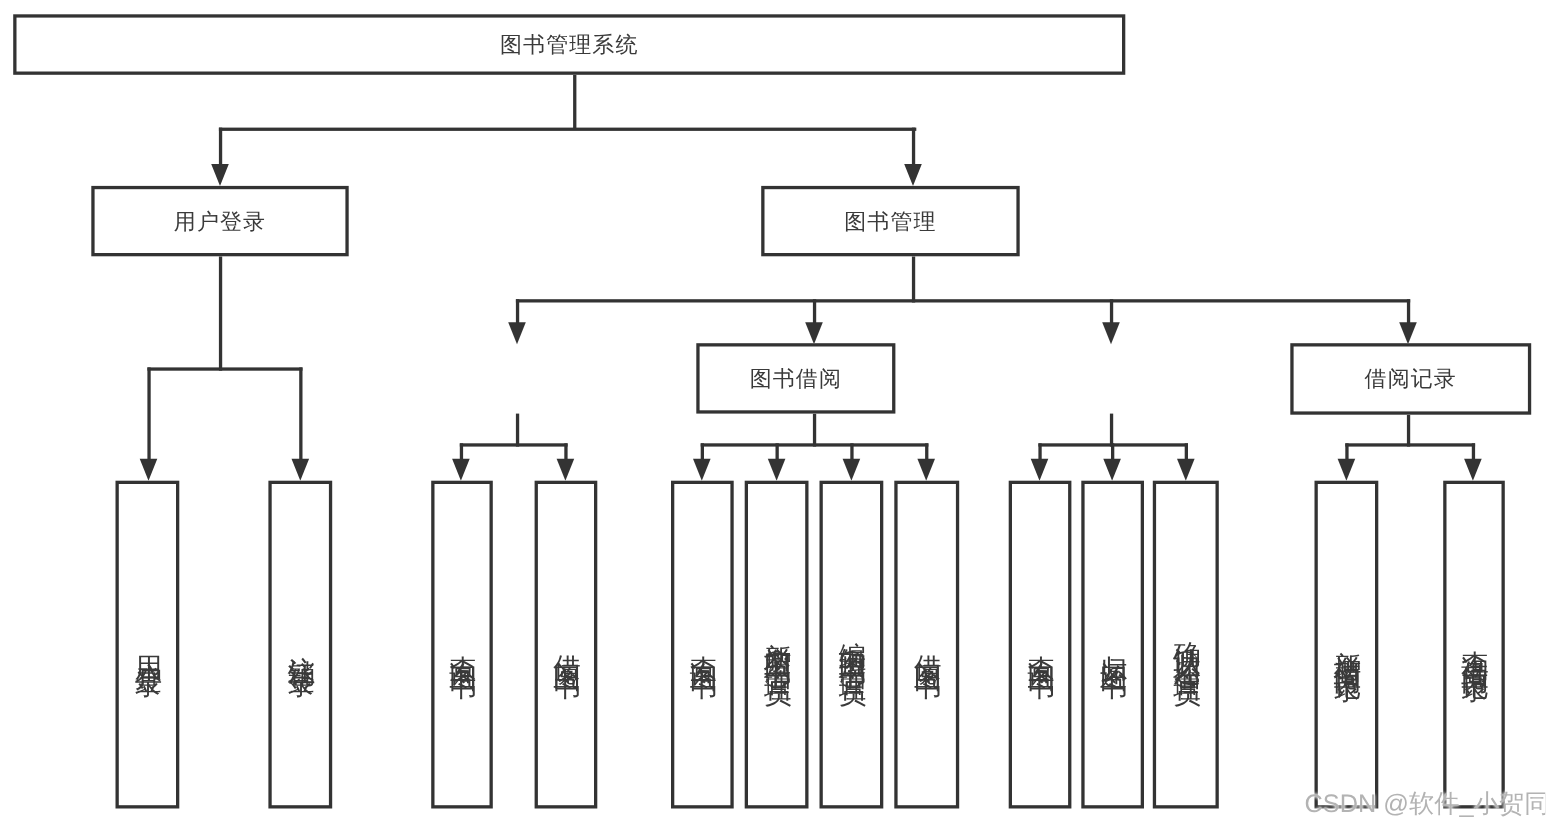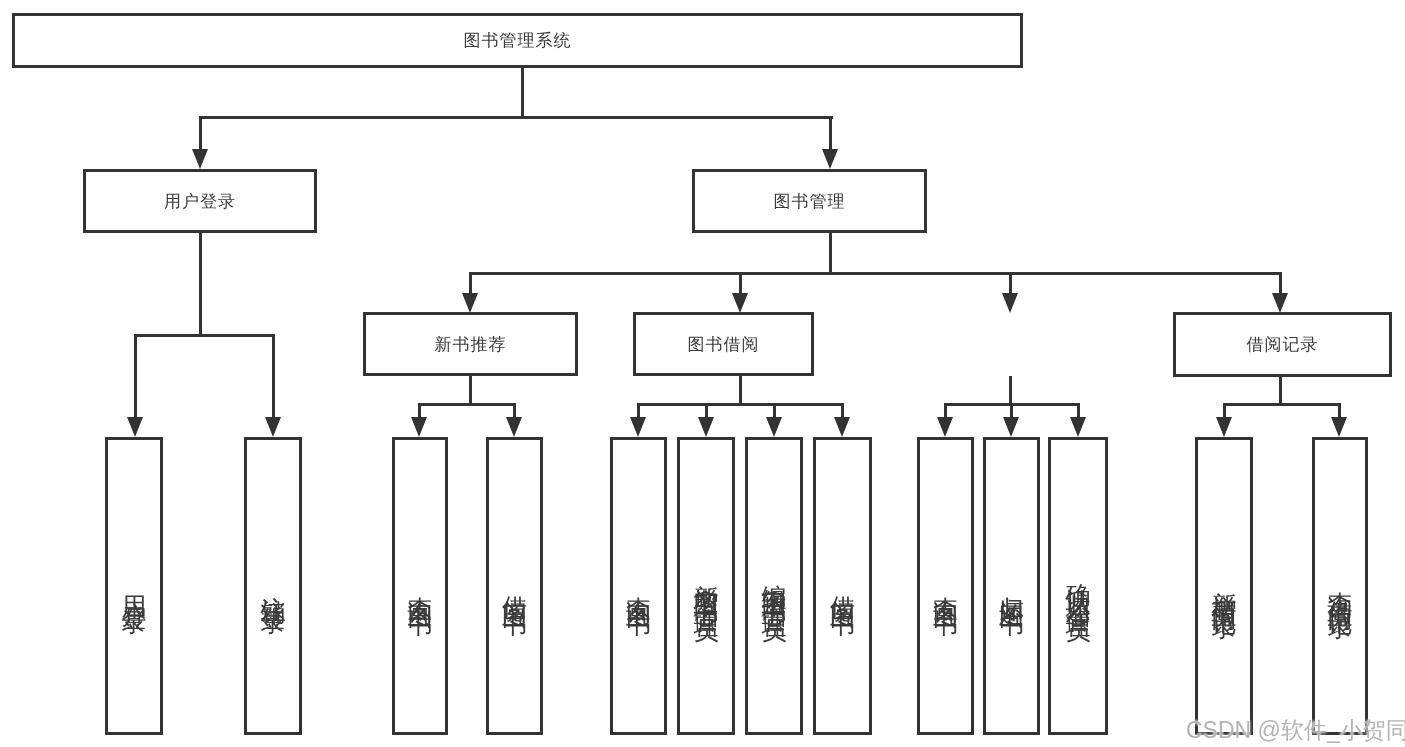--- a/index.html
+++ b/index.html
@@ -14,21 +14,21 @@
     position:absolute;
     box-sizing:border-box;
     border:3px solid #333333;
     background:#ffffff;
     display:flex;
     align-items:center;
     justify-content:center;
     color:#3a3a3a;
   }
   .box.h span{
-    font-size:17px;
+    font-size:20px;
     letter-spacing:1px;
     white-space:nowrap;
   }
   .box.v span{
     writing-mode:vertical-rl;
     text-orientation:mixed;
     font-size:25px;
     letter-spacing:5px;
     line-height:1;
   }
@@ -122,23 +122,20 @@
     <span>图书管理系统</span>
   </div>
 
   <div class="box h" style="left:83px;top:169px;width:234px;height:64px">
     <span>用户登录</span>
   </div>
   <div class="box h" style="left:692px;top:169px;width:235px;height:64px">
     <span>图书管理</span>
   </div>
 
-  <div class="box h" style="left:363px;top:312px;width:215px;height:64px">
-    <span>新书推荐</span>
-  </div>
   <div class="box h" style="left:633px;top:312px;width:181px;height:64px">
     <span>图书借阅</span>
   </div>
   <div class="box h" style="left:1173px;top:312px;width:219px;height:65px">
     <span>借阅记录</span>
   </div>
 
   <div class="box v" style="left:105px;top:437px;width:58px;height:298px">
     <span>用户登录</span>
   </div>

